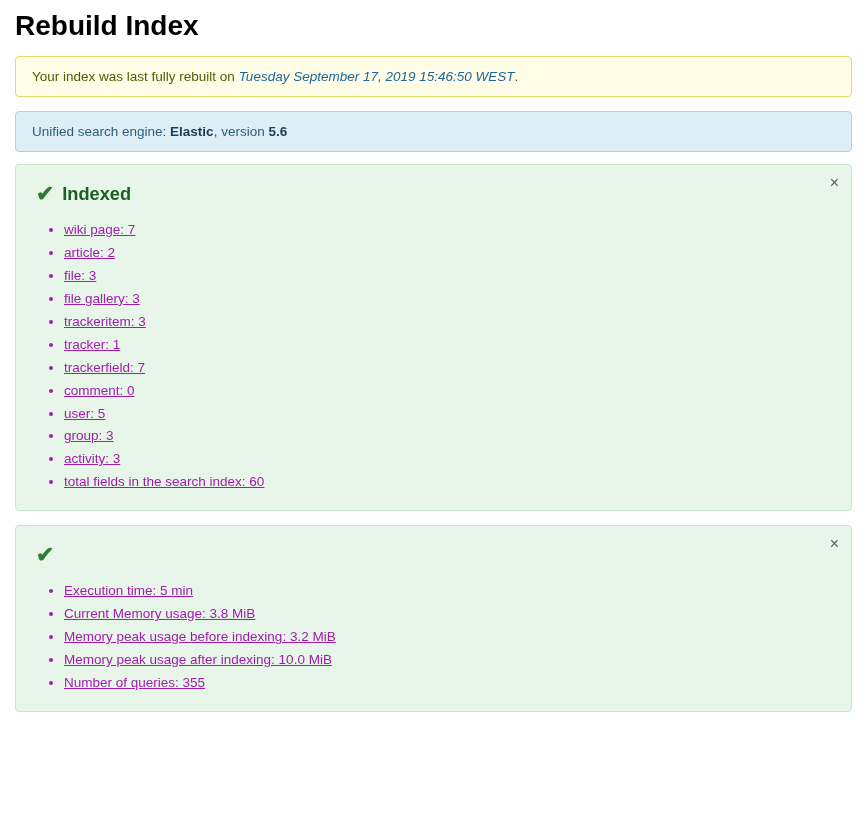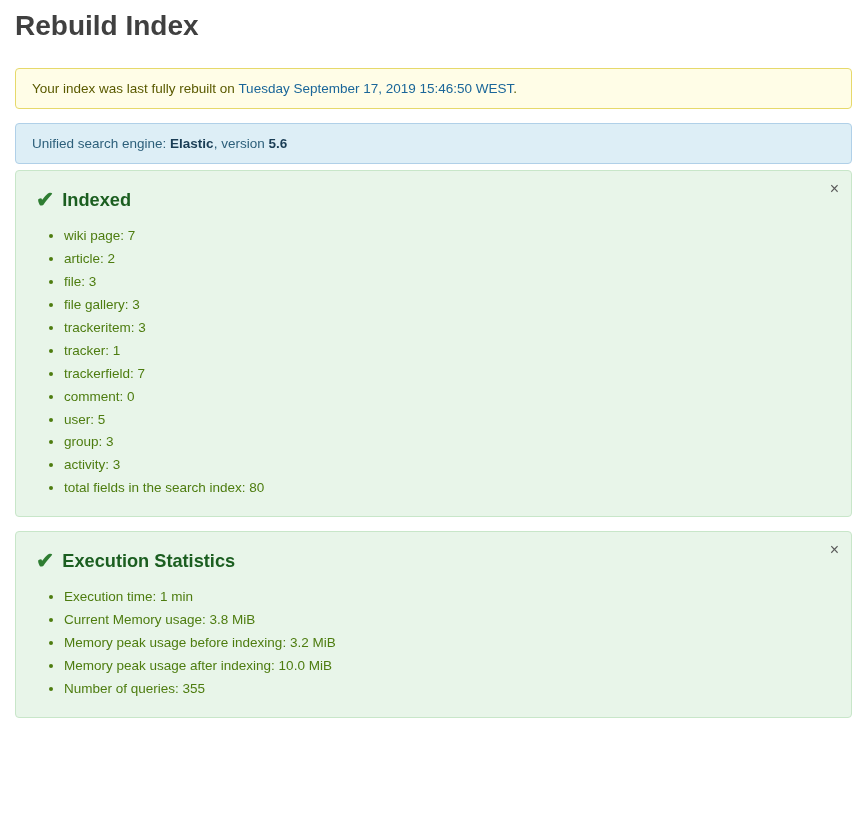--- a/index.html
+++ b/index.html
@@ -12,46 +12,47 @@
       font-family: Arial, sans-serif;
       font-size: 14px;
       background: #fff;
       color: #333;
       padding: 10px 15px;
       width: 867px;
       min-height: 826px;
     }
 
     h1 {
-      color: #404040;
+      color: #000000;
       font-size: 2em;
       font-weight: bold;
-      margin-bottom: 26px;
+      margin-bottom: 14px;
     }
 
     .alert-info-yellow {
       background-color: #fffde7;
       border: 1px solid #e6d96b;
       border-radius: 4px;
       padding: 12px 16px;
       margin-bottom: 14px;
       color: #5a5a00;
       font-size: 13.5px;
     }
 
     .alert-info-yellow span.highlight {
       color: #1a6699;
+      font-style: italic;
     }
 
     .alert-info-blue {
       background-color: #ddeef6;
       border: 1px solid #b0d0e8;
       border-radius: 4px;
       padding: 12px 16px;
-      margin-bottom: 6px;
+      margin-bottom: 12px;
       color: #2c5f7a;
       font-size: 13.5px;
     }
 
     .alert-info-blue strong {
       color: #1a3d55;
     }
 
     .card {
       background-color: #e8f5e9;
@@ -73,22 +74,23 @@
 
     .card-title .check-icon {
       color: #2e7d32;
       font-size: 1.2em;
       margin-right: 8px;
     }
 
     .card ul {
       list-style: disc;
       padding-left: 28px;
-      color: #4d7c0f;
+      color: #a21caf;
       line-height: 1.7;
+      text-decoration: underline;
     }
 
     .card ul li {
       font-size: 13.5px;
     }
 
     .close-btn {
       position: absolute;
       top: 10px;
       right: 12px;
@@ -124,30 +126,29 @@
       <li>article: 2</li>
       <li>file: 3</li>
       <li>file gallery: 3</li>
       <li>trackeritem: 3</li>
       <li>tracker: 1</li>
       <li>trackerfield: 7</li>
       <li>comment: 0</li>
       <li>user: 5</li>
       <li>group: 3</li>
       <li>activity: 3</li>
-      <li>total fields in the search index: 80</li>
+      <li>total fields in the search index: 60</li>
     </ul>
 </div>
 
 <div class="card">
   <button class="close-btn">×</button>
   <div class="card-title">
     <span class="check-icon">✔</span>
-    <span>Execution Statistics</span>
   </div>
   <ul id="execution-list">
-      <li>Execution time: 1 min</li>
+      <li>Execution time: 5 min</li>
       <li>Current Memory usage: 3.8 MiB</li>
       <li>Memory peak usage before indexing: 3.2 MiB</li>
       <li>Memory peak usage after indexing: 10.0 MiB</li>
       <li>Number of queries: 355</li>
     </ul>
 </div>
 
 </body></html>

